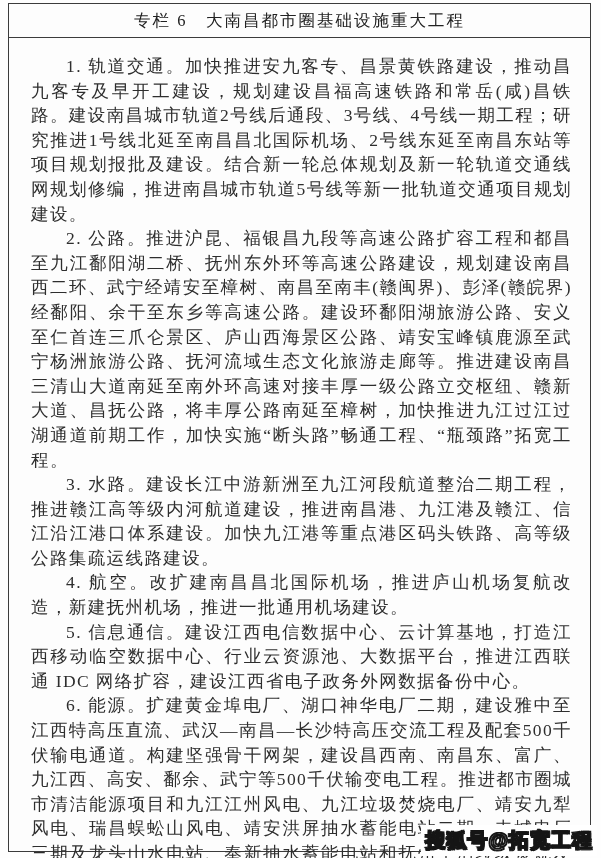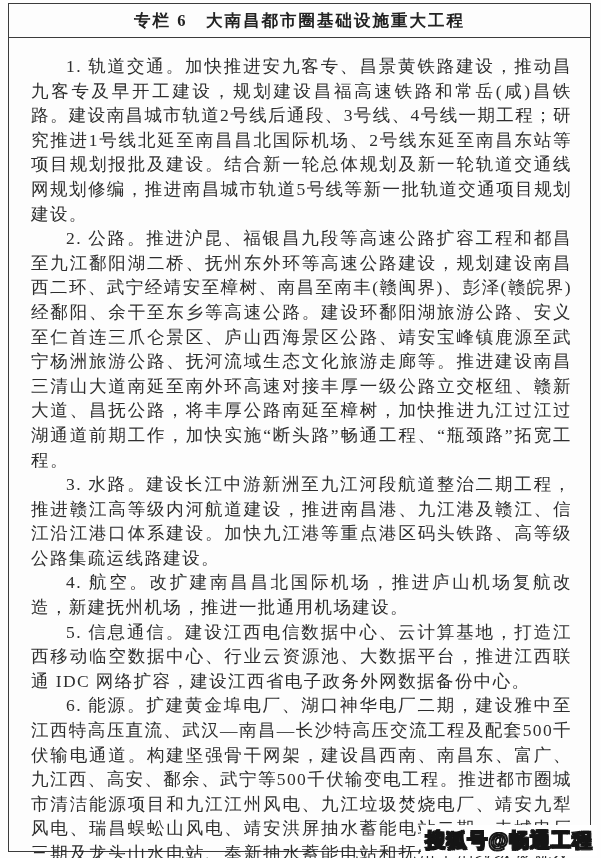--- a/index.html
+++ b/index.html
@@ -28,21 +28,21 @@
   }
   .panel-title-row {
     height: 33px;
     border-bottom: 1.5px solid #3c3c3c;
     display: flex;
     align-items: center;
     justify-content: center;
   }
   .panel-title {
     font-size: 16.5px;
-    font-weight: bold;
+    font-weight: normal;
     letter-spacing: 2px;
     color: #222222;
   }
   .panel-body {
     padding: 16px 18px 0 22px;
     text-align: justify;
   }
   .panel-body p {
     margin: 0;
     text-indent: 2em;
@@ -82,14 +82,14 @@
     <div class="panel-body">
       <p>1. 轨道交通。加快推进安九客专、昌景黄铁路建设，推动昌九客专及早开工建设，规划建设昌福高速铁路和常岳(咸)昌铁路。建设南昌城市轨道2号线后通段、3号线、4号线一期工程；研究推进1号线北延至南昌昌北国际机场、2号线东延至南昌东站等项目规划报批及建设。结合新一轮总体规划及新一轮轨道交通线网规划修编，推进南昌城市轨道5号线等新一批轨道交通项目规划建设。</p>
       <p>2. 公路。推进沪昆、福银昌九段等高速公路扩容工程和都昌至九江鄱阳湖二桥、抚州东外环等高速公路建设，规划建设南昌西二环、武宁经靖安至樟树、南昌至南丰(赣闽界)、彭泽(赣皖界)经鄱阳、余干至东乡等高速公路。建设环鄱阳湖旅游公路、安义至仁首连三爪仑景区、庐山西海景区公路、靖安宝峰镇鹿源至武宁杨洲旅游公路、抚河流域生态文化旅游走廊等。推进建设南昌三清山大道南延至南外环高速对接丰厚一级公路立交枢纽、赣新大道、昌抚公路，将丰厚公路南延至樟树，加快推进九江过江过湖通道前期工作，加快实施“断头路”畅通工程、“瓶颈路”拓宽工程。</p>
       <p>3. 水路。建设长江中游新洲至九江河段航道整治二期工程，推进赣江高等级内河航道建设，推进南昌港、九江港及赣江、信江沿江港口体系建设。加快九江港等重点港区码头铁路、高等级公路集疏运线路建设。</p>
       <p>4. 航空。改扩建南昌昌北国际机场，推进庐山机场复航改造，新建抚州机场，推进一批通用机场建设。</p>
       <p>5. 信息通信。建设江西电信数据中心、云计算基地，打造江西移动临空数据中心、行业云资源池、大数据平台，推进江西联通 IDC 网络扩容，建设江西省电子政务外网数据备份中心。</p>
       <p>6. 能源。扩建黄金埠电厂、湖口神华电厂二期，建设雅中至江西特高压直流、武汉—南昌—长沙特高压交流工程及配套500千伏输电通道。构建坚强骨干网架，建设昌西南、南昌东、富广、九江西、高安、鄱余、武宁等500千伏输变电工程。推进都市圈城市清洁能源项目和九江江州风电、九江垃圾焚烧电厂、靖安九犁风电、瑞昌蜈蚣山风电、靖安洪屏抽水蓄能电站二期、丰城电厂三期及龙头山水电站、奉新抽水蓄能电站和抚州生活垃圾焚烧发电等项目建设。</p>
 
     </div>
   </div>
-  <div class="watermark">搜狐号@畅通工程</div>
+  <div class="watermark">搜狐号@拓宽工程</div>
 </div>
 
 </body></html>

